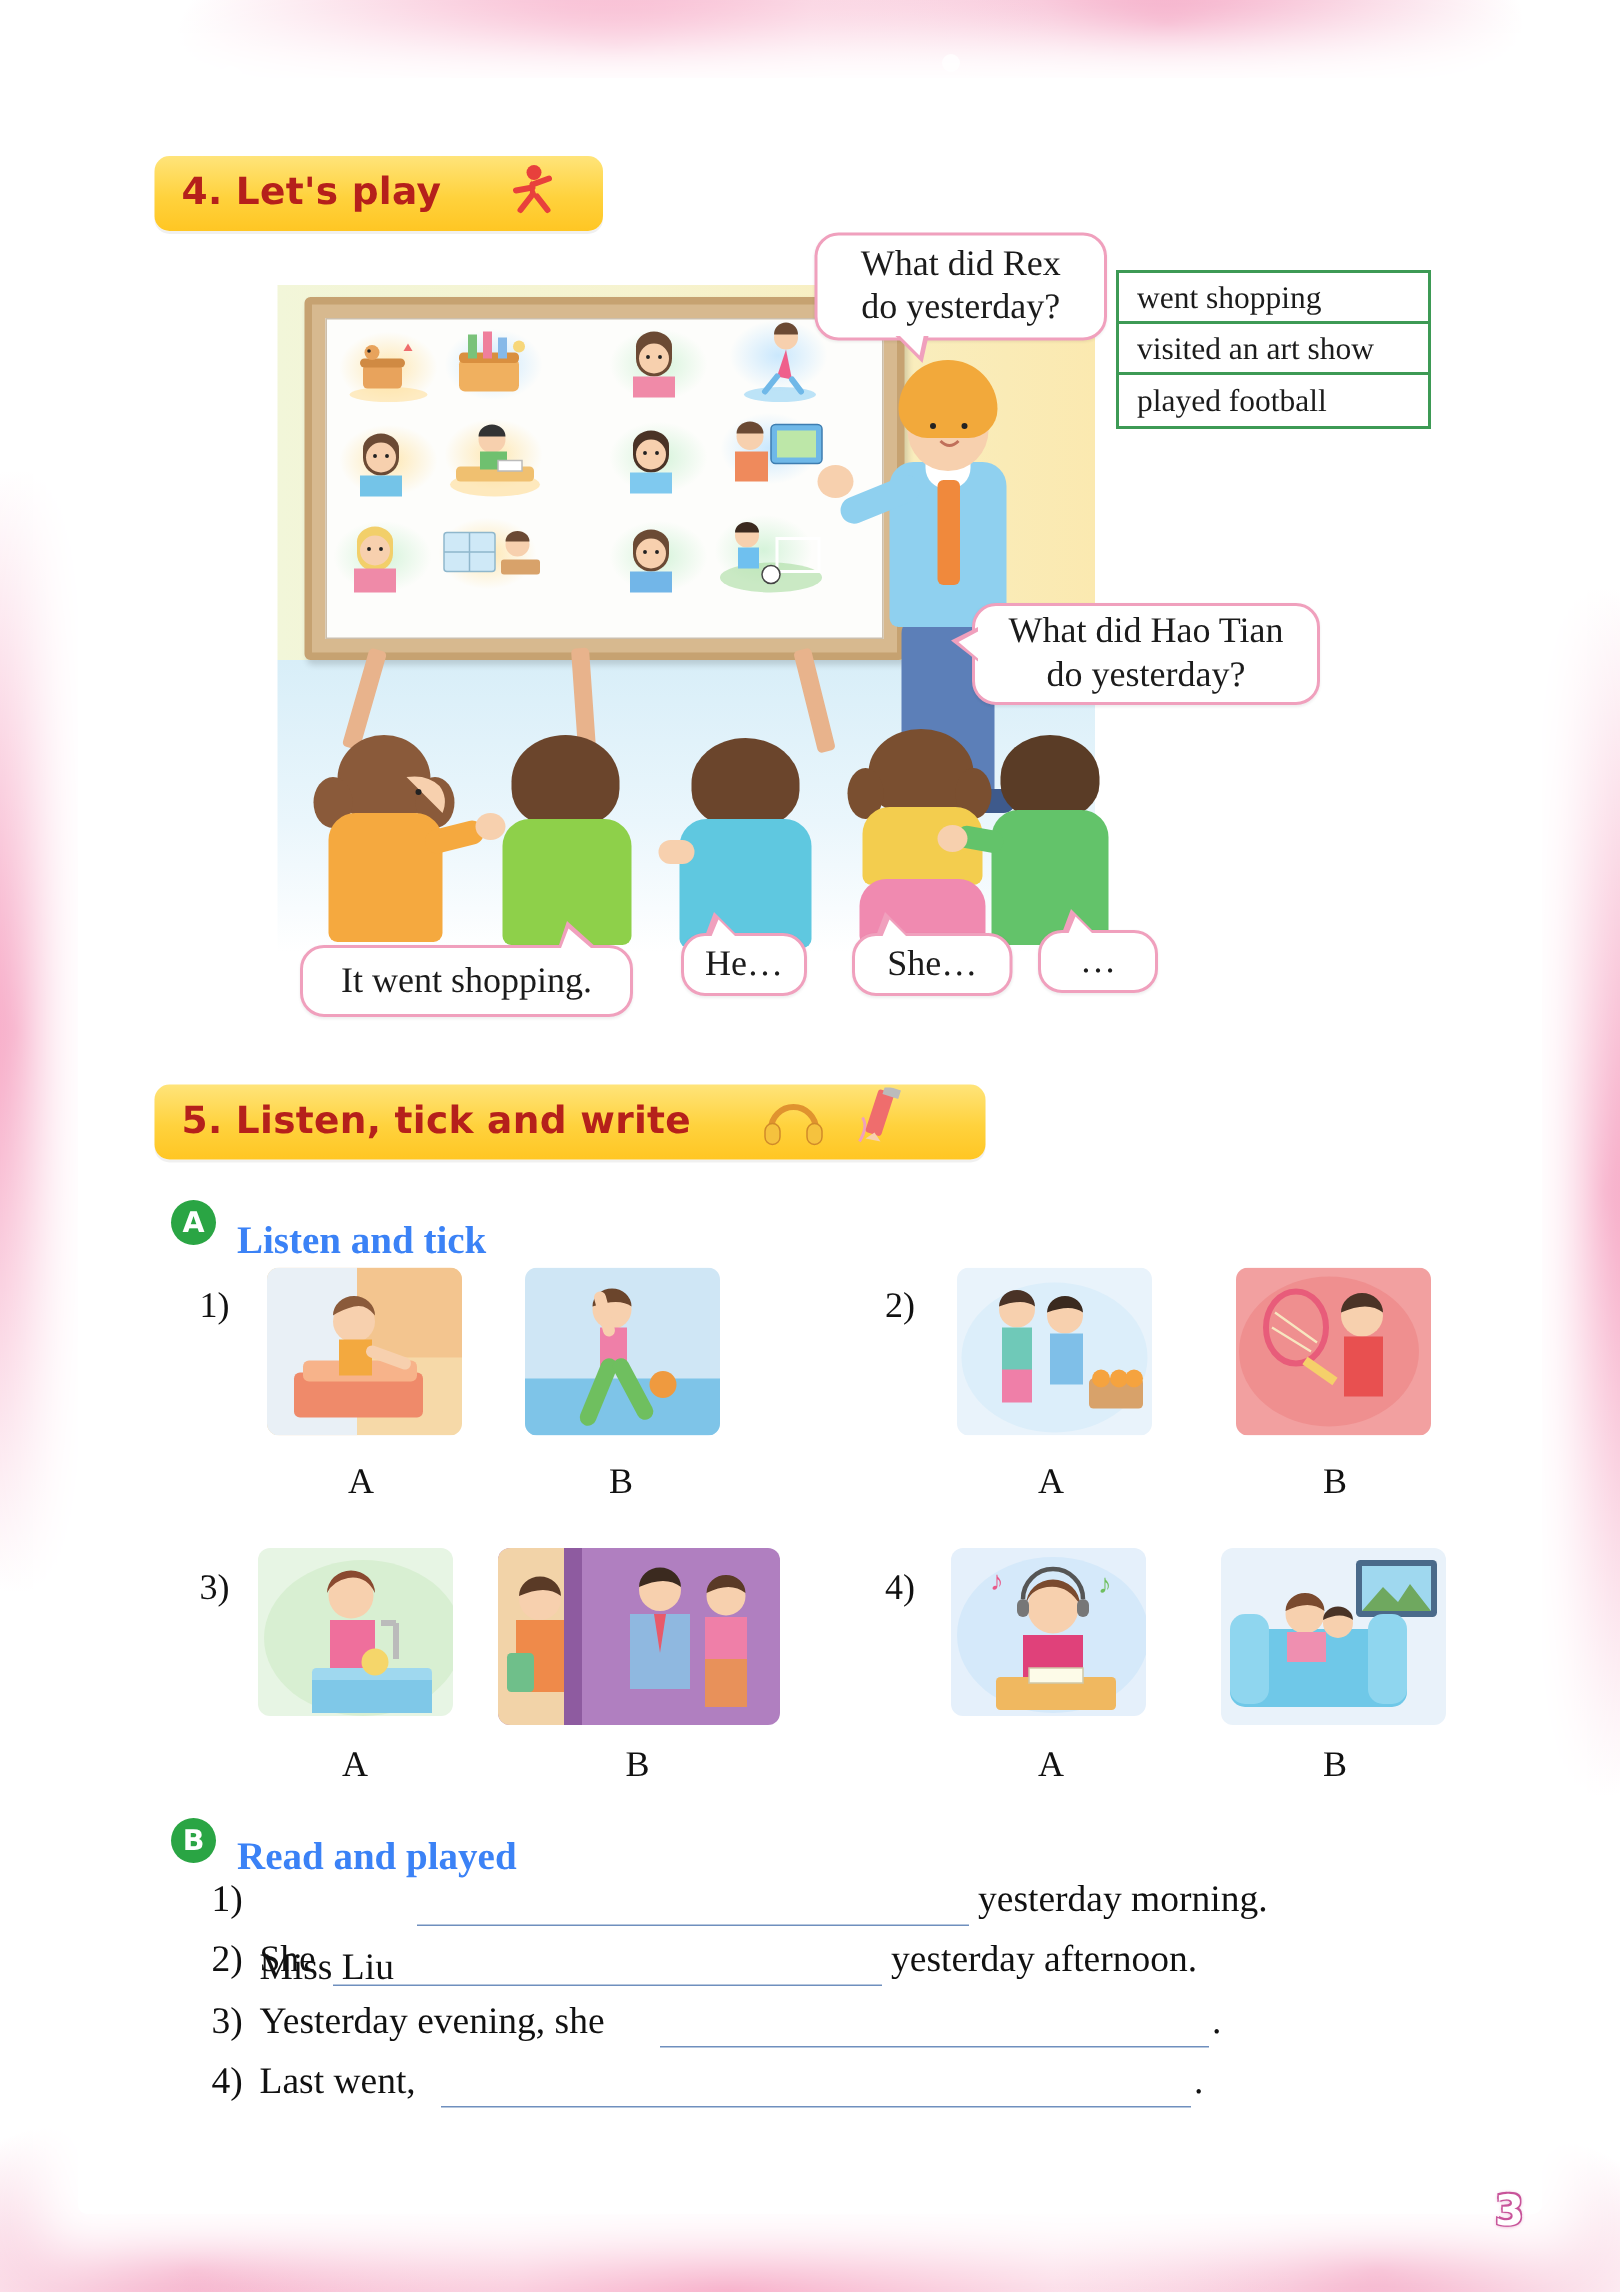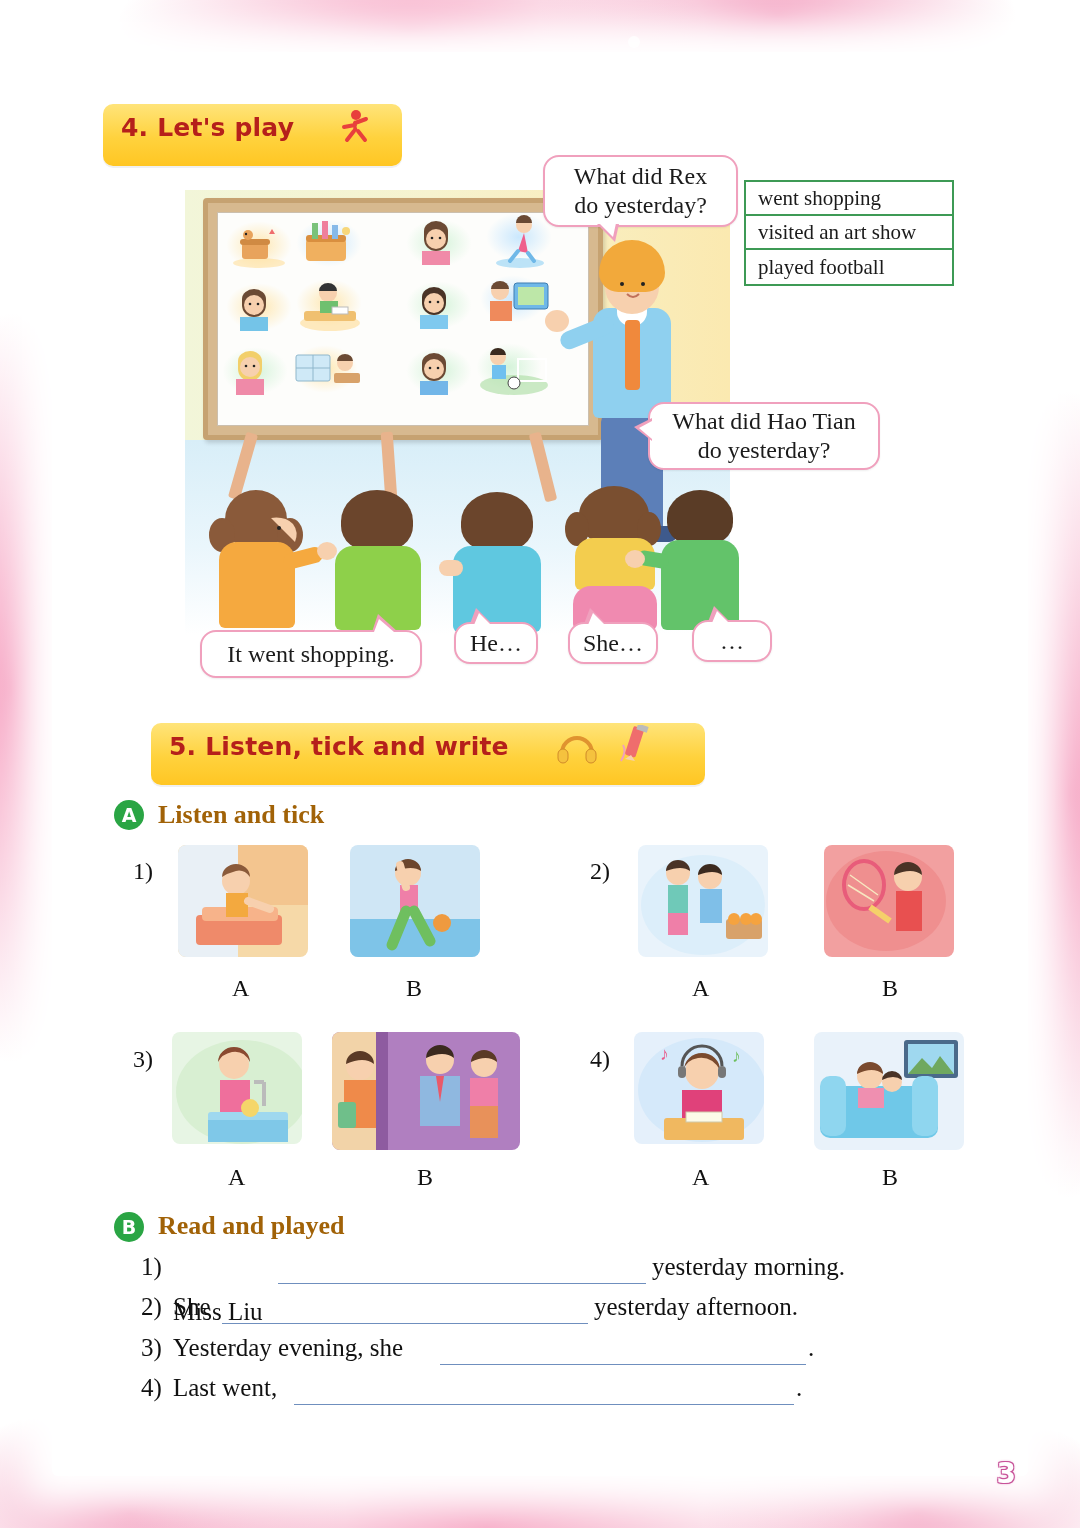--- a/index.html
+++ b/index.html
@@ -52,21 +52,21 @@
 
   
   .sect-head {
     position: absolute;
     height: 46px;
     border-radius: 10px;
     background: linear-gradient(#ffe47a, #ffd23d 55%, #ffc623);
     box-shadow: 0 2px 0 rgba(0,0,0,.06);
     display: flex;
     align-items: center;
-    padding: 0 16px 16px 18px;
+    padding: 0 16px 4px 18px;
   }
   .sect-head .t {
     font-family: "DejaVu Sans", sans-serif;
     font-weight: bold;
     font-size: 25px;
     color: #b5201b;
     letter-spacing: .2px;
     white-space: nowrap;
   }
 
@@ -190,21 +190,22 @@
     font-family: "DejaVu Sans", sans-serif;
     font-weight: bold;
     font-size: 19px;
     display: flex; align-items: center; justify-content: center;
   }
   .sub-title {
     position: absolute;
     font-family: "Liberation Serif", serif;
     font-weight: bold;
     font-size: 26px;
-    color: #a16207;
+    color: #3b82f6;
+    margin-top: 12px;
   }
   .qnum {
     position: absolute;
     font-size: 24px;
     color: #111;
   }
   .pic {
     position: absolute;
     width: 130px; height: 112px;
     border-radius: 8px;
@@ -468,39 +469,39 @@
     <span class="tail" style="right:22px; top:-18px; border-left:6px solid transparent; border-right:20px solid transparent; border-bottom:18px solid #f0a0bd;"></span>
     <span class="tail2" style="right:26px; top:-13px; border-left:5px solid transparent; border-right:15px solid transparent; border-bottom:13px solid #ffffff;"></span>
   </div>
 
   <div class="bubble" style="left:454px; top:622px; width:84px; height:42px;">
     <span>He…</span>
     <span class="tail" style="left:14px; top:-16px; border-left:6px solid transparent; border-right:16px solid transparent; border-bottom:16px solid #f0a0bd;"></span>
     <span class="tail2" style="left:18px; top:-11px; border-left:5px solid transparent; border-right:12px solid transparent; border-bottom:12px solid #ffffff;"></span>
   </div>
 
-  <div class="bubble" style="left:568px; top:622px; width:90px; height:42px;">
+  <div class="bubble" style="left:568px; top:622px; width:107px; height:42px;">
     <span>She…</span>
     <span class="tail" style="left:14px; top:-16px; border-left:6px solid transparent; border-right:16px solid transparent; border-bottom:16px solid #f0a0bd;"></span>
     <span class="tail2" style="left:18px; top:-11px; border-left:5px solid transparent; border-right:12px solid transparent; border-bottom:12px solid #ffffff;"></span>
   </div>
 
   <div class="bubble" style="left:692px; top:620px; width:80px; height:42px;">
     <span>…</span>
     <span class="tail" style="left:14px; top:-16px; border-left:6px solid transparent; border-right:16px solid transparent; border-bottom:16px solid #f0a0bd;"></span>
     <span class="tail2" style="left:18px; top:-11px; border-left:5px solid transparent; border-right:12px solid transparent; border-bottom:12px solid #ffffff;"></span>
   </div>
 
   <div id="wordlist">
     <div class="w">went shopping</div>
     <div class="w">visited an art show</div>
     <div class="w">played football</div>
   </div>
 
-  <div class="sect-head" style="left:103px; top:723px; width:520px;margin-left:48px;">
+  <div class="sect-head" style="left:103px; top:723px; width:520px;">
     <span class="t">5. Listen, tick and write</span>
     <span style="position:absolute;left:405px;top:6px;width:42px;height:36px;">
       <svg viewBox="0 0 42 36" width="42" height="36">
         <path d="M6 24 a15 15 0 0 1 30 0" stroke="#e0932f" stroke-width="4" fill="none"></path>
         <rect x="2" y="20" width="10" height="14" rx="5" fill="#f5c23e" stroke="#d08a2a"></rect>
         <rect x="30" y="20" width="10" height="14" rx="5" fill="#f5c23e" stroke="#d08a2a"></rect>
       </svg>
     </span>
     <span style="position:absolute;left:462px;top:2px;width:46px;height:42px;">
       <svg viewBox="0 0 46 42" width="46" height="42">

